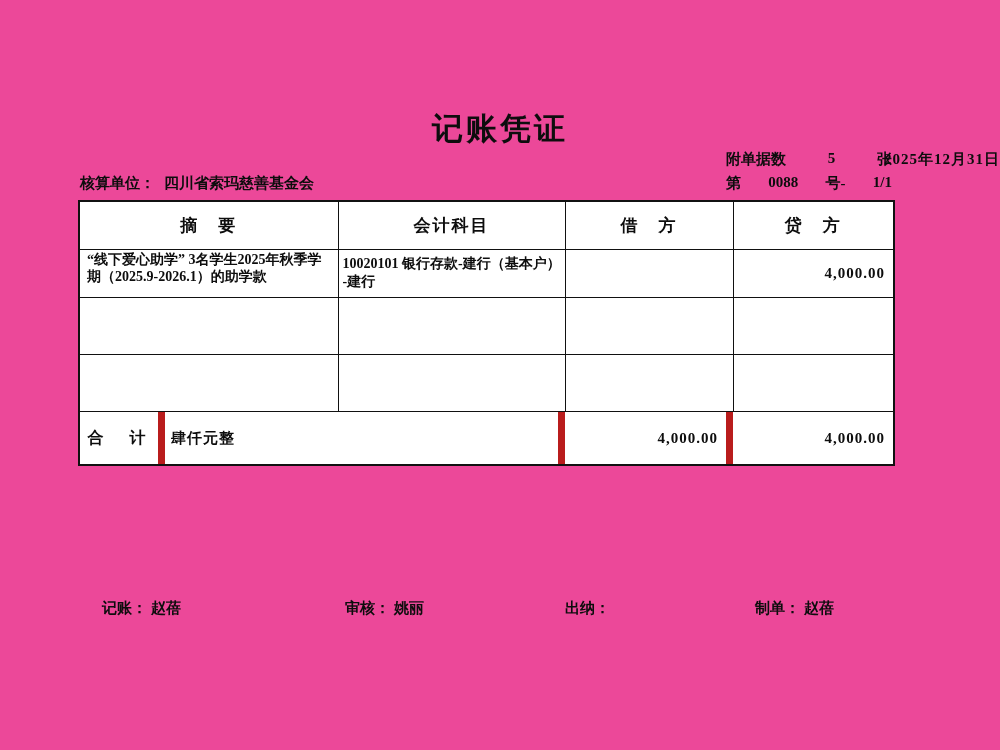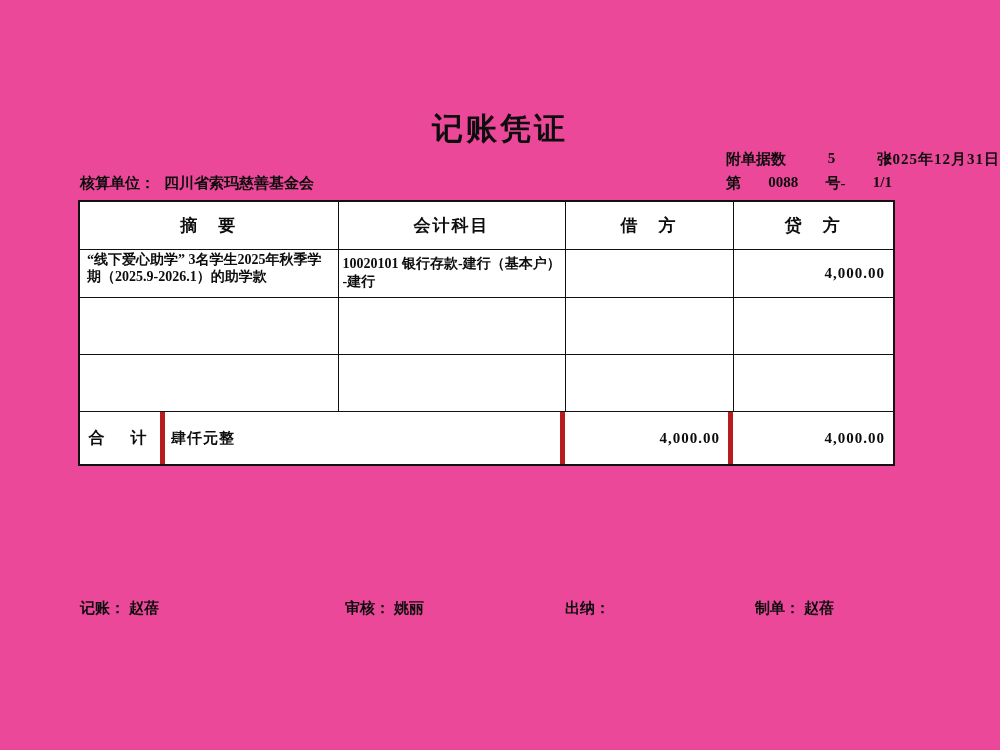--- a/index.html
+++ b/index.html
@@ -56,29 +56,29 @@
   }
   tr.acct-big td.c-account { font-size:14px; line-height:1.25; padding-top:5px; }
   td.c-amount {
     vertical-align:middle; text-align:right; font-size:15px; font-weight:600;
     padding-right:8px; letter-spacing:1px;
   }
 
   .total-row {
     display:grid; grid-template-columns:85px 400px 168px 1fr; height:52px;
   }
-  .total-row > div { border-right:5px solid #b91c1c; display:flex; align-items:center; }
+  .total-row > div { border-right:7px solid #b91c1c; display:flex; align-items:center; }
   .total-row > div:last-child { border-right:none; }
   .t-label { justify-content:center; font-size:16px; font-weight:bold; letter-spacing:5px; }
   .t-words { font-size:15px; font-weight:bold; padding-left:6px; letter-spacing:1px; }
   .t-amount { justify-content:flex-end; font-size:15px; font-weight:600; padding-right:8px; letter-spacing:1px; }
 
   .signatures { position:absolute; top:599px; left:0; width:1000px; height:22px; font-size:15px; font-weight:bold; }
   .sig { position:absolute; top:0; white-space:nowrap; }
-  .sig-book { left:80px; }
+  .sig-book { left:102px; }
   .sig-review { left:345px; }
   .sig-cash { left:565px; }
   .sig-prepare { left:755px; }
   .sig .sig-name { margin-left:4px; }
 </style>
 </head>
 <body>
 
 <div class="page">
 

